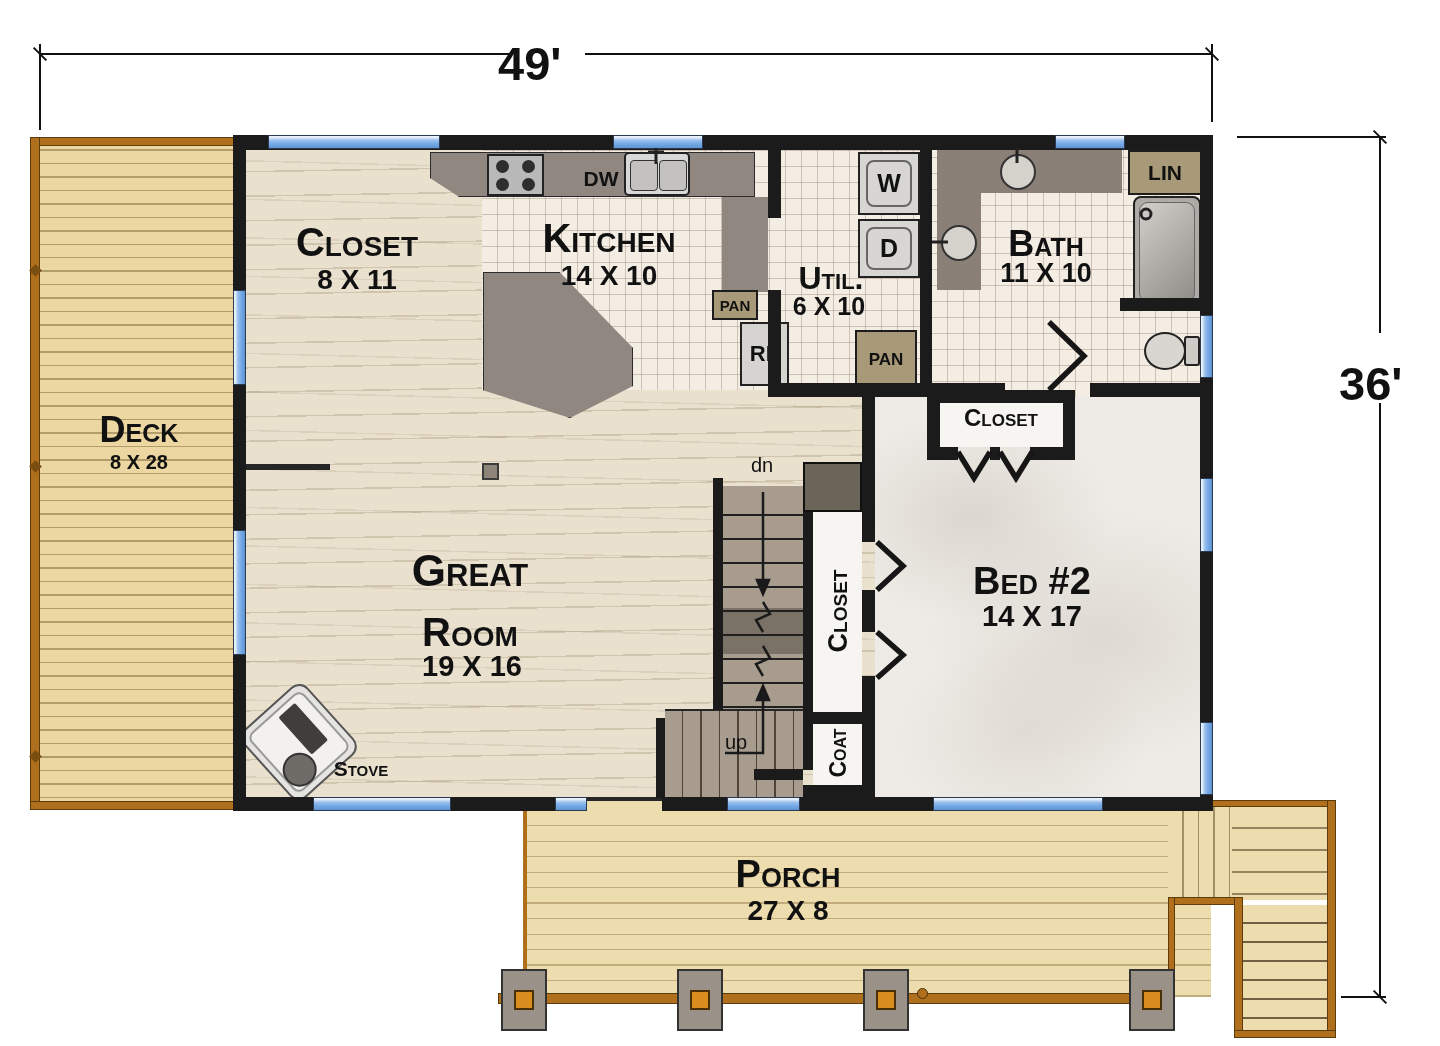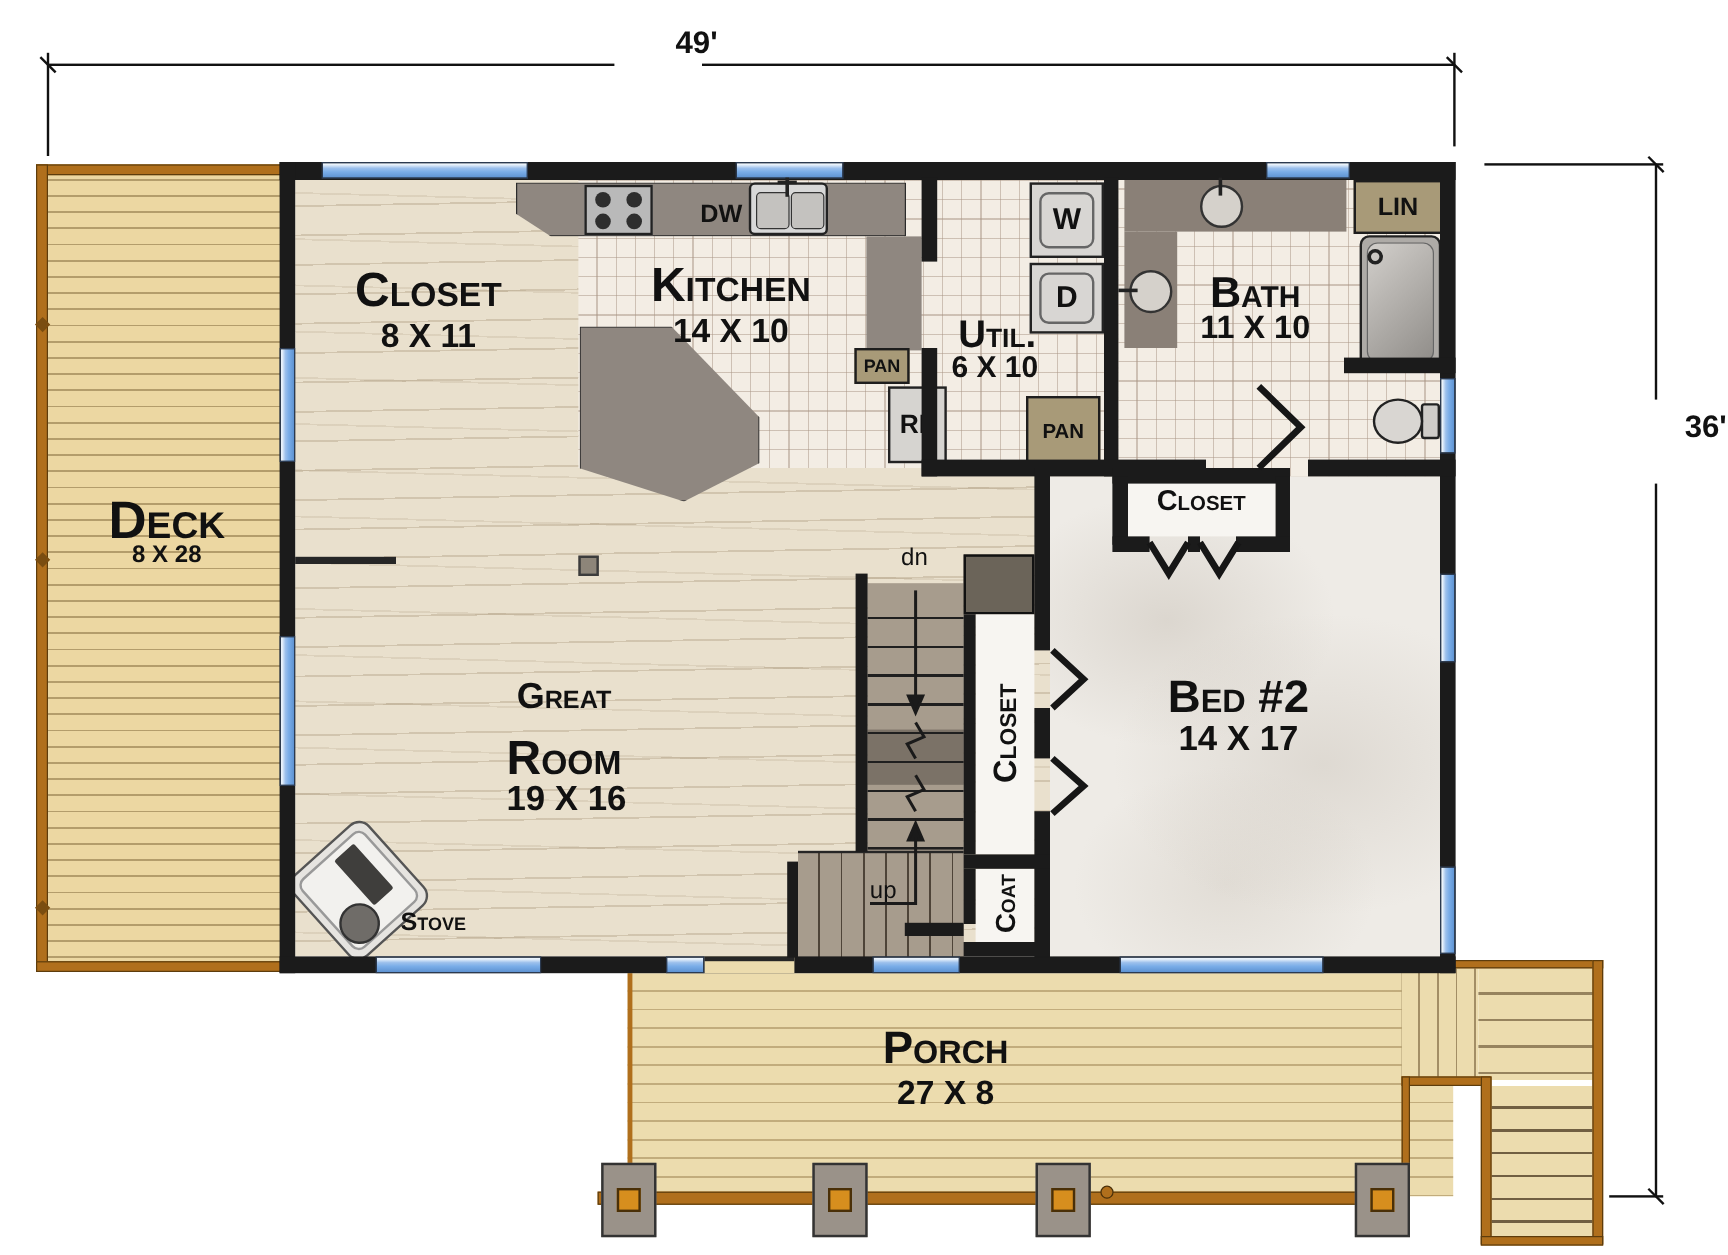--- a/index.html
+++ b/index.html
@@ -49,21 +49,21 @@
   .app-inner{width:72%;height:72%;border:2px solid #666;border-radius:8px;display:flex;align-items:center;justify-content:center;font-weight:600;}
   .tanbox{position:absolute;background:var(--pantry_tan);border:2.5px solid #1d1d1d;box-sizing:border-box;display:flex;align-items:center;justify-content:center;font-weight:700;}
   .graybox{position:absolute;background:#d6d4d0;border:2px solid #222;box-sizing:border-box;display:flex;align-items:center;justify-content:center;font-weight:600;}
   .burner{position:absolute;width:13px;height:13px;border-radius:50%;background:#2e2e2e;}
   .roundsink{position:absolute;border-radius:50%;background:#d5d1cb;border:2.5px solid #333;box-sizing:border-box;}
   
   .lab{position:absolute;font-variant:small-caps;font-weight:800;white-space:nowrap;transform:translateX(-50%);line-height:1;}
   .dim{position:absolute;font-weight:700;white-space:nowrap;transform:translateX(-50%);line-height:1;}
   .plain{position:absolute;font-weight:600;white-space:nowrap;transform:translateX(-50%);line-height:1;}
   .rot{position:absolute;font-variant:small-caps;font-weight:800;white-space:nowrap;transform:translate(-50%,-50%) rotate(-90deg);line-height:1;}
-  .dimlab{position:absolute;font-weight:800;font-size:26px;white-space:nowrap;text-align:right;width:100px;line-height:1;}
+  .dimlab{position:absolute;font-weight:800;font-size:47px;white-space:nowrap;text-align:left;width:100px;line-height:1;margin-top:18px;}
   .dimline{position:absolute;background:#111;}
   .tick{position:absolute;width:18px;border-top:2.5px solid #111;transform:rotate(45deg);}
   svg.overlay{position:absolute;left:0;top:0;z-index:40;pointer-events:none;}
   .z1{z-index:1}.z2{z-index:5}.z3{z-index:10}.z4{z-index:20}.z5{z-index:30}
 </style>
 </head>
 <body>
 
 <div id="plan">
 
@@ -240,36 +240,36 @@
     </g>
     <g stroke="#222" stroke-width="3" fill="none">
       <line x1="656" y1="148" x2="656" y2="164"></line>
       <line x1="648" y1="152" x2="664" y2="152"></line>
       <line x1="1017" y1="148" x2="1017" y2="163"></line>
       <line x1="932" y1="242" x2="948" y2="242"></line>
       <circle cx="1146" cy="214" r="5"></circle>
     </g>
   </svg>
 
-  <div class="lab z5" style="left:139px;top:412px;font-size:44px">Deck</div>
+  <div class="lab z5" style="left:139px;top:412px;font-size:36px">Deck</div>
   <div class="dim z5" style="left:139px;top:452px;font-size:20px">8 X 28</div>
 
   <div class="lab z5" style="left:357px;top:222px;font-size:40px">Closet</div>
   <div class="dim z5" style="left:357px;top:266px;font-size:28px">8 X 11</div>
 
   <div class="lab z5" style="left:609px;top:218px;font-size:40px">Kitchen</div>
   <div class="dim z5" style="left:609px;top:262px;font-size:28px">14 X 10</div>
 
   <div class="lab z5" style="left:831px;top:262px;font-size:32px">Util.</div>
   <div class="dim z5" style="left:829px;top:294px;font-size:25px">6 X 10</div>
 
   <div class="lab z5" style="left:1046px;top:226px;font-size:36px">Bath</div>
   <div class="dim z5" style="left:1046px;top:260px;font-size:27px">11 X 10</div>
 
-  <div class="lab z5" style="left:470px;top:566px;font-size:30px">Great</div>
+  <div class="lab z5" style="left:470px;top:549px;font-size:44px">Great</div>
   <div class="lab z5" style="left:470px;top:612px;font-size:40px">Room</div>
   <div class="dim z5" style="left:472px;top:652px;font-size:29px">19 X 16</div>
 
   <div class="lab z5" style="left:1032px;top:562px;font-size:38px">Bed #2</div>
   <div class="dim z5" style="left:1032px;top:602px;font-size:29px">14 X 17</div>
 
   <div class="lab z5" style="left:1001px;top:406px;font-size:24px">Closet</div>
   <div class="rot z5" style="left:838px;top:611px;font-size:27px">Closet</div>
   <div class="rot z5" style="left:838px;top:753px;font-size:23px">Coat</div>
 

